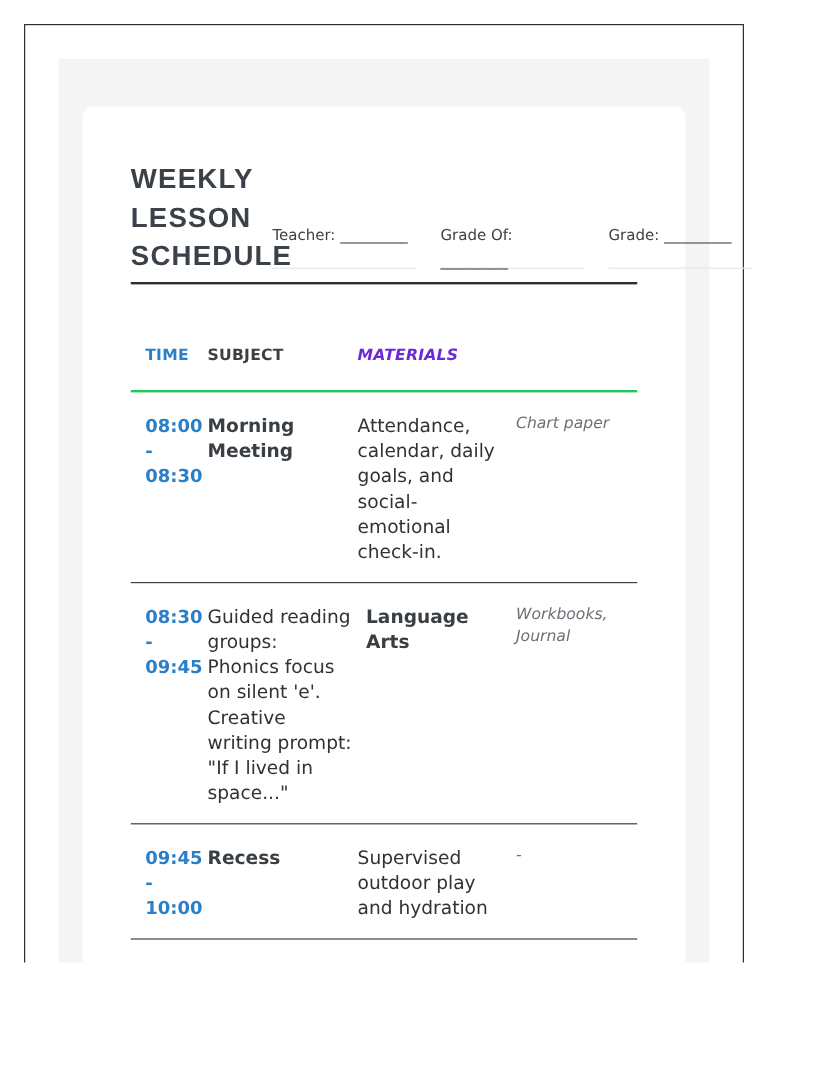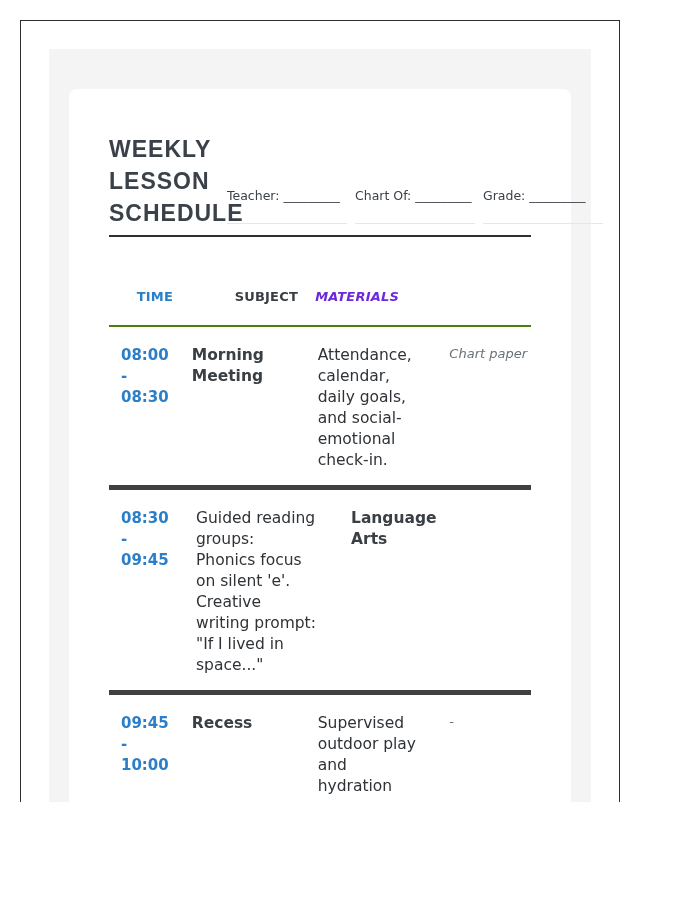--- a/index.html
+++ b/index.html
@@ -10,37 +10,37 @@
              border: 1px solid #2e2e2e; background: #ffffff; }
     .panel { position: absolute; left: 28px; top: 28px; width: 542px; height: 1200px; background: #f4f4f4; }
     .card { position: absolute; left: 20px; top: 40px; width: 502px; height: 1200px;
             background: #ffffff; border-radius: 8px; }
     .header { position: absolute; left: 40px; top: 44px; width: 422px; height: 102px;
               border-bottom: 2px solid #2d3033; }
     .title { position: absolute; left: 0; top: 0; width: 120px;
              font-family: "Liberation Sans", sans-serif; font-weight: 700; font-size: 23px;
              line-height: 32px; letter-spacing: 1px; color: #3b4148; text-transform: uppercase; }
     .title span { display: block; }
-    .meta { position: absolute; top: 52px; left: 118px; display: flex; gap: 8px; }
+    .meta { position: absolute; top: 52px; left: 118px; display: flex; gap: 20px; }
     .meta-field { width: 120px; height: 38px; border-bottom: 1px solid #e6e6e6;
                   font-family: "DejaVu Sans", sans-serif; font-size: 12.5px; line-height: 22px;
                   color: #3b4148; overflow: visible; white-space: normal; }
     .table { position: absolute; left: 40px; top: 180px; width: 422px; }
-    .thead { display: flex; align-items: center; height: 56px; border-bottom: 2px solid #4d7c0f; text-align: right; }
+    .thead { display: flex; align-items: center; height: 56px; border-bottom: 2px solid #22c55e; }
     .th { font-family: "DejaVu Sans", sans-serif; font-weight: bold; font-size: 13px; line-height: 18px;
           text-transform: uppercase; letter-spacing: 0.2px; }
     .col-time { width: 64px; padding-left: 12px; box-sizing: border-box; }
     .col-subject { width: 125px; }
     .col-focus { width: 132px; padding-right: 10px; box-sizing: border-box; }
     .col-materials { width: 101px; }
     .th.col-time { color: #2b7fc9; }
     .th.col-subject { color: #3a3f44; }
     .th.col-focus { color: #23272b; }
     .th.col-materials { color: #6d28d9; font-style: italic; }
-    .row { display: flex; align-items: flex-start; padding: 18px 0 14px 0; border-bottom: 5px solid #404040; gap: 23px; }
+    .row { display: flex; align-items: flex-start; padding: 18px 0 14px 0; border-bottom: 1px solid #404040; }
     .td { font-size: 15.5px; line-height: 21px; }
     .td.col-time { color: #2b7fc9; font-weight: bold; font-size: 15px; }
     .td.col-time span { display: block; }
     .td.col-subject { font-weight: bold; color: #3a3f44; padding-right: 10px; box-sizing: border-box; }
     .td.col-focus { color: #2f3337; }
     .td.col-materials { color: #6a7076; font-style: italic; font-size: 13px; line-height: 18px; }
   </style>
 </head>
 <body>
 
@@ -50,21 +50,21 @@
       <div class="card">
 
         <div class="header">
           <div class="title">
             <span>WEEKLY</span>
             <span>LESSON</span>
             <span>SCHEDULE</span>
           </div>
           <div class="meta">
             <div class="meta-field">Teacher: _________</div>
-            <div class="meta-field">Chart Of: _________</div>
+            <div class="meta-field">Grade Of: _________</div>
             <div class="meta-field">Grade: _________</div>
           </div>
         </div>
 
         <div class="table">
           <div class="thead">
             <div class="th col-time">TIME</div>
             <div class="th col-subject">SUBJECT</div>
             <div class="th col-materials">MATERIALS</div>
           </div>
@@ -81,20 +81,21 @@
           </div>
 
           <div class="row">
             <div class="td col-time">
               <span>08:30</span>
               <span>-</span>
               <span>09:45</span>
             </div>
             <div class="td col-focus">Guided reading groups: Phonics focus on silent 'e'. Creative writing prompt: "If I lived in space..."</div>
             <div class="td col-subject">Language Arts</div>
+            <div class="td col-materials">Workbooks, Journal</div>
           </div>
 
           <div class="row">
             <div class="td col-time">
               <span>09:45</span>
               <span>-</span>
               <span>10:00</span>
             </div>
             <div class="td col-subject">Recess</div>
             <div class="td col-focus">Supervised outdoor play and hydration</div>

